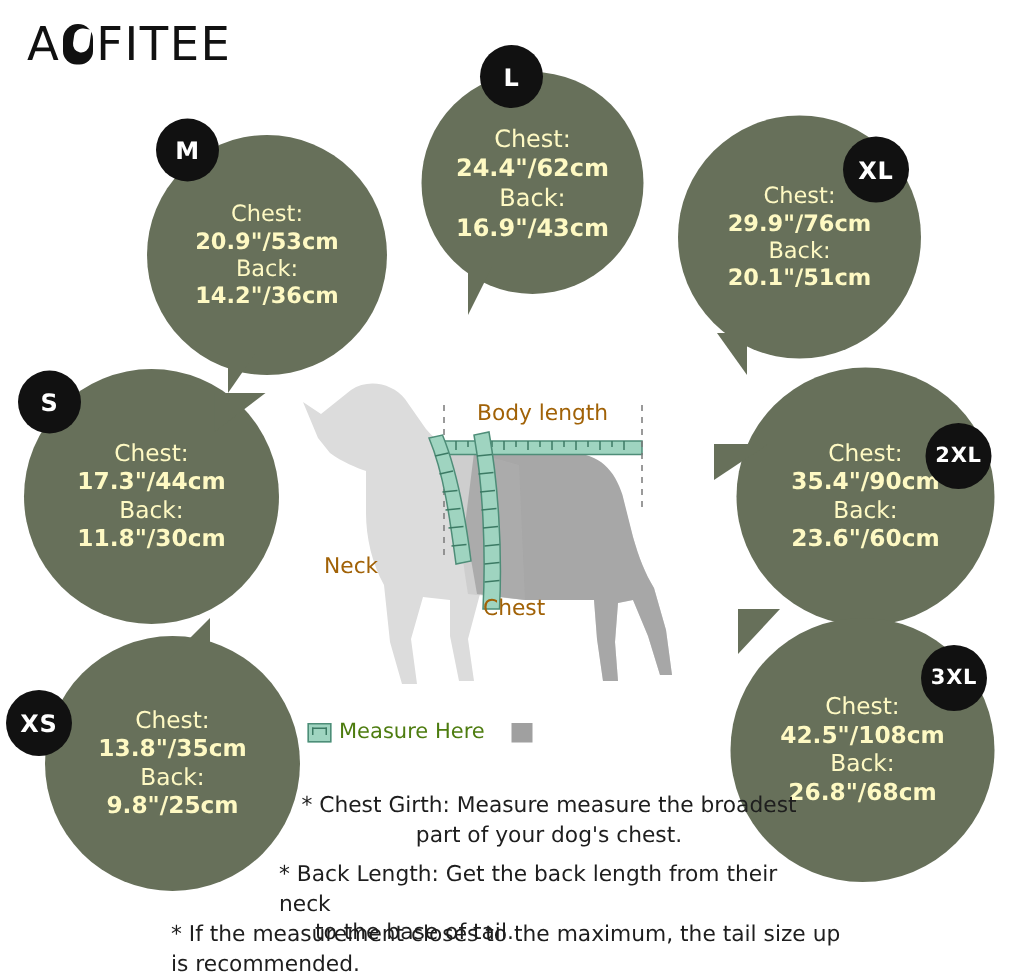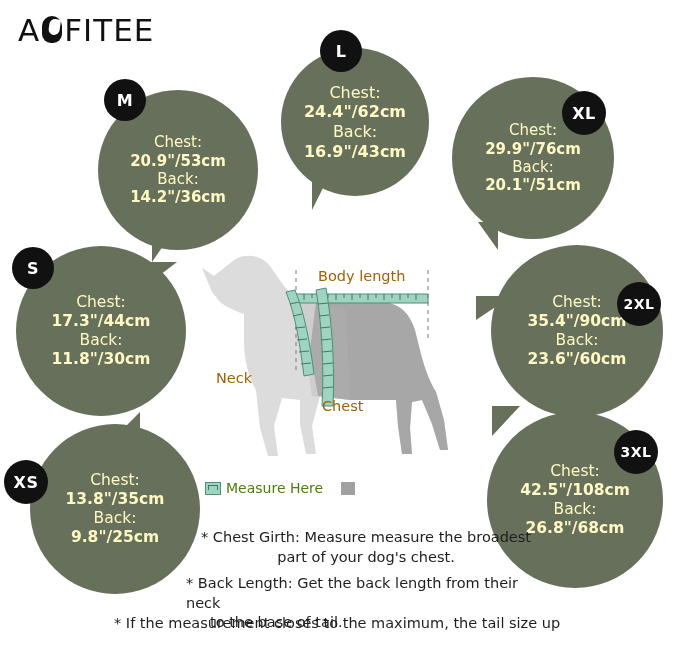--- a/index.html
+++ b/index.html
@@ -332,13 +332,14 @@
 <div class="note" style="left:186px; top:574px; width:370px;">
   <span>*</span>
   <b>Back Length:</b>
   <span>Get the back length from their neck</span><br>
   <span style="margin-left:24px;">to the base of tail.</span>
 </div>
 
 <div class="note" style="left:114px; top:614px; width:500px;">
   <span>*</span>
   <span>If the measurement closes to the maximum, the tail </span><b>size up</b><br>
+  <span>is recommended.</span>
 </div>
 
 </body></html>

